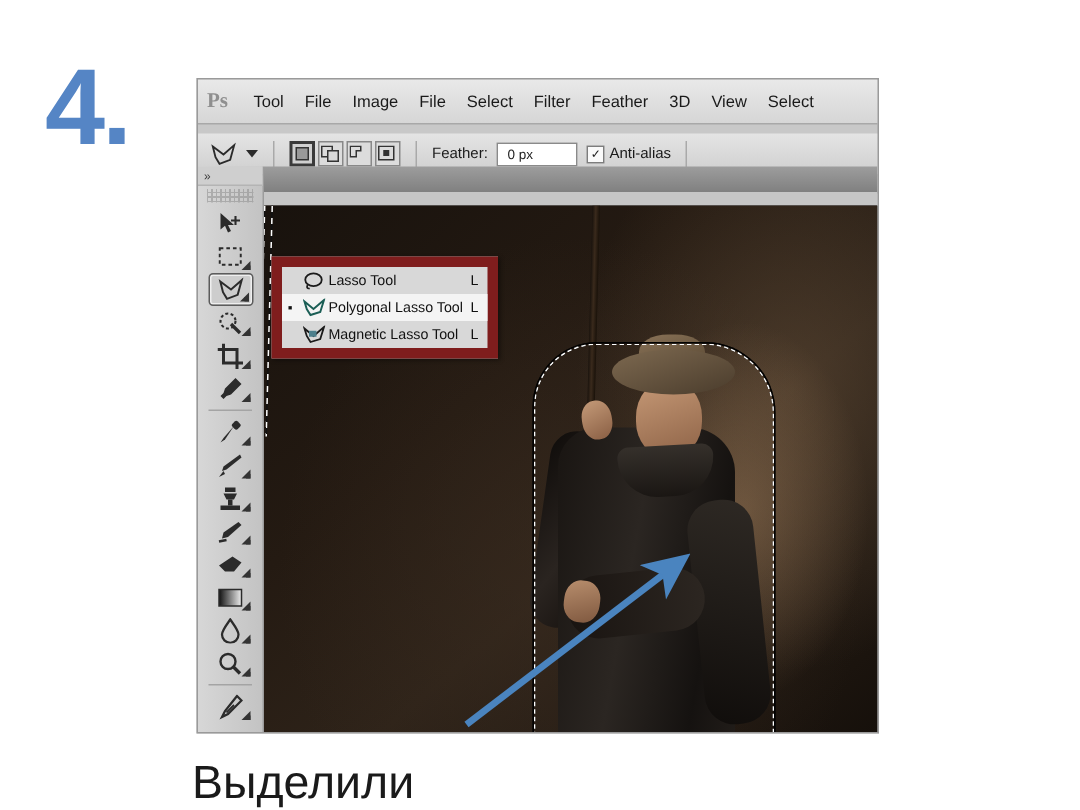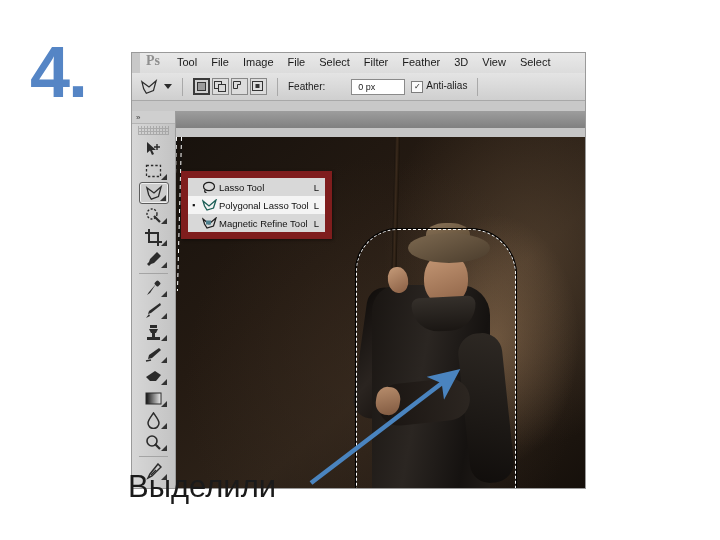--- a/index.html
+++ b/index.html
@@ -28,38 +28,37 @@
     border:1px solid #9a9a9a;
     box-sizing:border-box;
     overflow:hidden;
   }
 
   
   #menubar{
     position:absolute;left:0;top:0;width:100%;height:30px;
     background:linear-gradient(#e9e9e9,#d6d6d6);
     border-bottom:1px solid #a8a8a8;
-    display:flex;
+    display:flex;align-items:center;
     box-sizing:border-box;
     padding-left:6px;
-    margin-left:8px;
   }
   #ps-logo{
     font-size:14px;font-weight:bold;color:#8f8f8f;
     letter-spacing:0px;margin-right:10px;
     font-family:"Liberation Serif", serif;
   }
   .menu-item{
     font-size:11px;color:#1a1a1a;
     padding:3px 7px;white-space:nowrap;
   }
 
   
   #optionsbar{
-    position:absolute;left:0;top:20px;width:100%;height:28px;
+    position:absolute;left:0;top:36px;width:100%;height:28px;
     background:linear-gradient(#e4e4e4,#cfcfcf);
     border-bottom:1px solid #a8a8a8;
     display:flex;align-items:center;
     box-sizing:border-box;padding-left:8px;
     gap:6px;
   }
   .ob-sep{width:1px;height:18px;background:#a9a9a9;margin:0 4px;}
   #tool-preview{width:18px;height:16px;display:block;}
   .caret{
     width:0;height:0;border-left:4px solid transparent;border-right:4px solid transparent;
@@ -68,21 +67,21 @@
   .selmode-group{display:flex;gap:2px;align-items:center;}
   .selmode{
     width:17px;height:17px;border:1px solid #888;background:#dcdcdc;
     display:flex;align-items:center;justify-content:center;box-sizing:border-box;
   }
   .selmode.active{border:2px solid #3a3a3a;background:#d0d0d0;}
   .ob-label{font-size:10px;color:#1a1a1a;white-space:nowrap;}
   #feather-input{
     width:54px;height:16px;background:#fff;border:1px solid #8a8a8a;
     font-size:9px;color:#222;display:flex;align-items:center;
-    padding-left:6px;box-sizing:border-box;margin-left:20px;
+    padding-left:6px;box-sizing:border-box;
   }
   .chk{
     width:10px;height:10px;border:1px solid #7d7d7d;background:#fafafa;
     display:inline-flex;align-items:center;justify-content:center;
     font-size:8px;color:#222;line-height:1;margin-right:3px;vertical-align:middle;
   }
   #refine-edge{
     height:18px;padding:0 10px;border:1px solid #8a8a8a;border-radius:3px;
     background:linear-gradient(#f4f4f4,#dadada);
     font-size:10px;color:#1a1a1a;display:flex;align-items:center;
@@ -238,21 +237,21 @@
     border-radius:42px 46px 14px 14px;
     border:1px dashed #ffffff;
     filter:drop-shadow(0 0 0.5px #000);
   }
 
   
   #arrow-svg{position:absolute;left:0;top:0;width:720px;height:540px;pointer-events:none;}
 
   
   #caption{
-    position:absolute;left:128px;top:469px;
+    position:absolute;left:128px;top:504px;
     font-size:31px;color:#1a1a1a;
     white-space:nowrap;
   }
 </style>
 </head>
 <body>
 
 <div id="step-number">4.</div>
 
 <div id="ps-window">
@@ -465,21 +464,21 @@
       <span class="fly-key">L</span>
     </div>
     <div class="fly-row">
       <span class="fly-bullet"></span>
       <span class="fly-ico">
         <svg width="15" height="12" viewBox="0 0 15 12">
             <path d="M1 2 L7 7 L14 1 L11.5 9 L5 11 L2.5 7 Z" fill="none" stroke="#1b1b1b" stroke-width="1.2"></path>
             <rect x="4" y="3.5" width="5" height="4" fill="#4c7f8c"></rect>
           </svg>
       </span>
-      <span class="fly-label">Magnetic Refine Tool</span>
+      <span class="fly-label">Magnetic Lasso Tool</span>
       <span class="fly-key">L</span>
     </div>
   </div>
 
   <div id="canvas-area">
     <div id="photo">
       <div class="fig" id="fig-rope"></div>
       <div class="fig" id="fig-armL"></div>
       <div class="fig" id="fig-body"></div>
       <div class="fig" id="fig-armR"></div>

